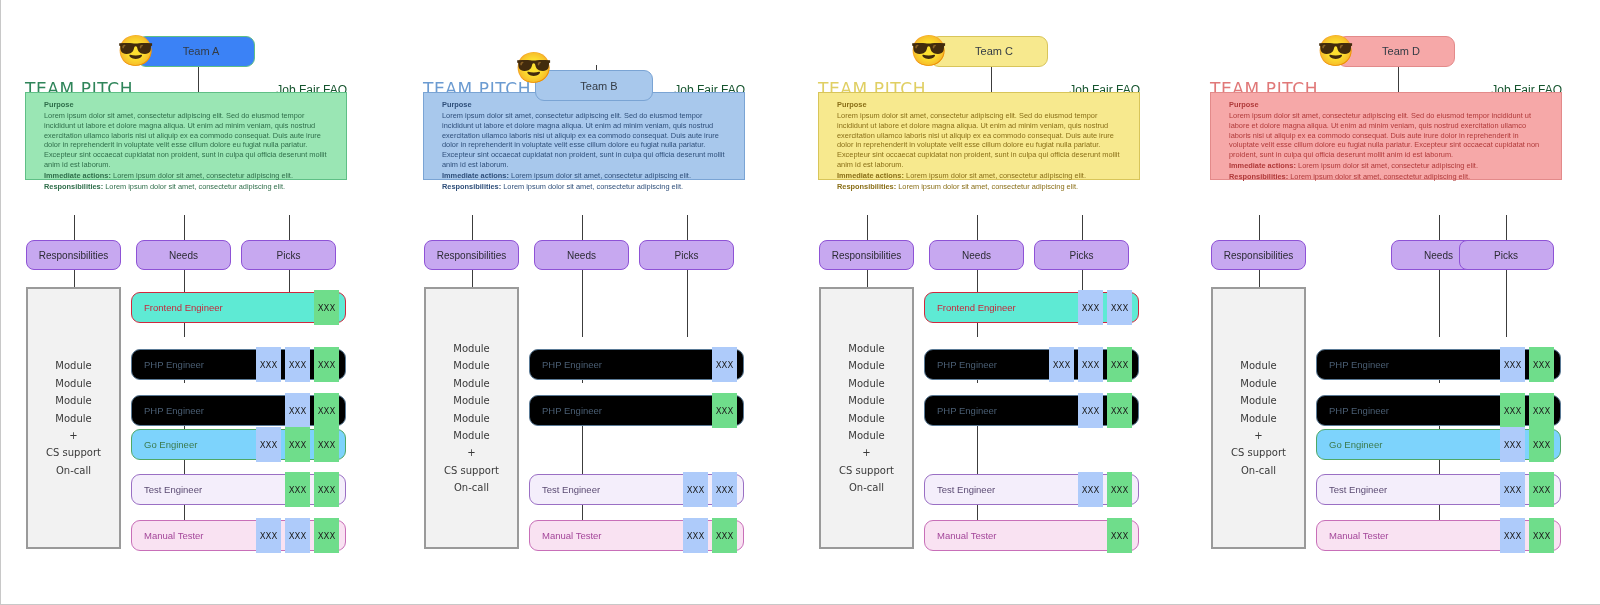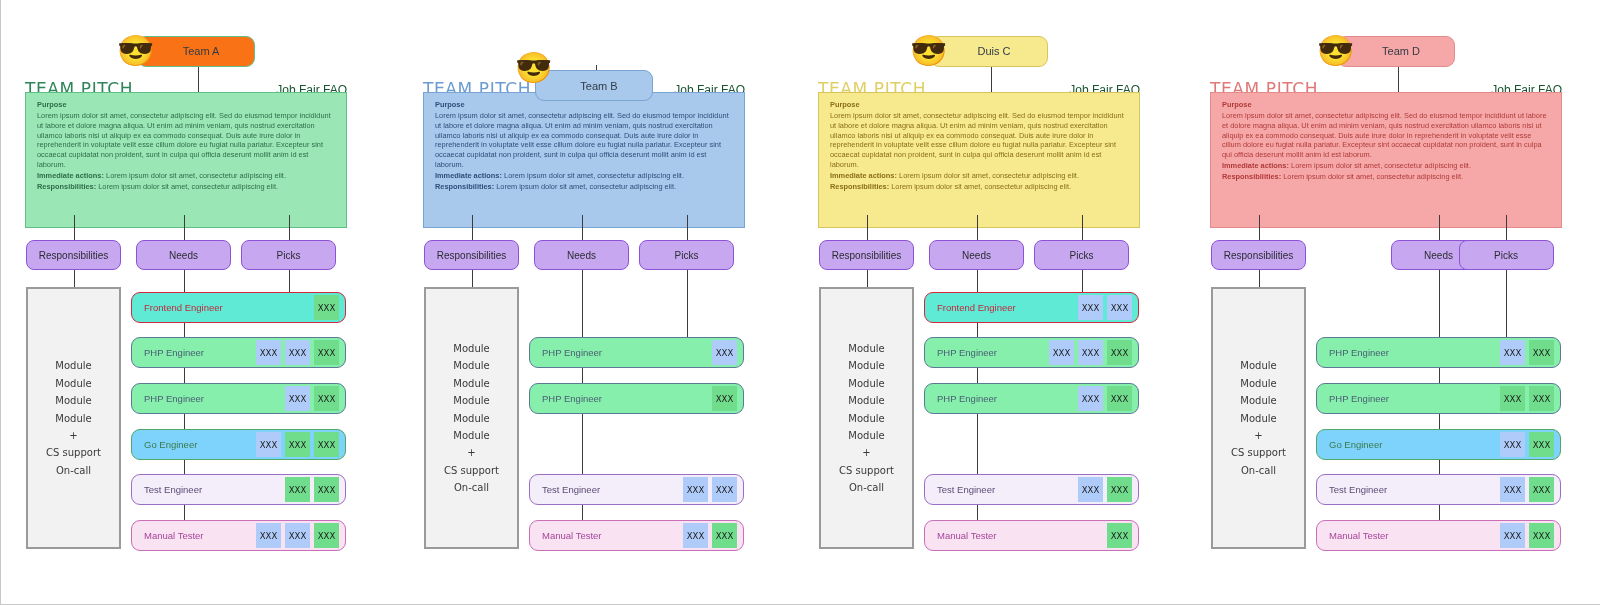--- a/index.html
+++ b/index.html
@@ -60,22 +60,22 @@
     position: absolute; right: 0; bottom: 0;
     font-size: 12px; color: #14532d;
     text-decoration: underline;
     cursor: pointer;
     white-space: nowrap;
   }
 
   
   .purpose-card {
     position: absolute; top: 92px; left: 24px; right: 24px;
-    height: 136px;
-    padding: 7px 11px;
+    height: 88px;
+    padding: 7px 18px;
     font-size: 7.4px;
     line-height: 1.33;
   }
   .purpose-card b { font-weight: 700; }
   .p-title { font-weight: 700; margin-bottom: 1px; }
   .p-body { margin: 0 0 0 0; }
   .p-line { margin-top: 1px; }
 
   
   .vline { position: absolute; width: 1px; background: #3c3c3c; z-index: 1; }
@@ -113,44 +113,44 @@
     position: absolute; left: 0; right: 0;
     height: 31px; border-radius: 9px;
     display: flex; align-items: center;
     padding-left: 12px;
     font-size: 9.5px;
     z-index: 3;
   }
   .need-label { flex: 1 1 auto; white-space: nowrap; }
   .badges { display: flex; align-items: center; gap: 4px; margin-right: 6px; }
   .badge {
-    width: 25px; height: 25px;
+    width: 25px; height: 35px;
     display: flex; align-items: center; justify-content: center;
     font-size: 8.5px; color: #1d1d1d;
     font-family: "DejaVu Sans", sans-serif;
   }
   .badge.blue  { background: #aecbfa; }
   .badge.green { background: #6fdd8b; }
   .badge.pad   { background: transparent; }
 
   
   .sk-frontend { background: #5eead4; border: 1.4px solid #d0283e; color: #c4283c; }
-  .sk-php      { background: #86efac; border: 1.2px solid #5a7a96; color: #4a5e73; }
+  .sk-php      { background: #000000; border: 1.2px solid #5a7a96; color: #4a5e73; margin-top: 12px; }
   .sk-go       { background: #7dd3fc; border: 1.2px solid #4fa866; color: #3b7a4d; }
   .sk-test     { background: #f4eefb; border: 1.2px solid #9a6fc4; color: #5b4b73; }
   .sk-manual   { background: #f9e2f2; border: 1.2px solid #c86fb8; color: #a4479a; }
 </style>
 </head>
 <body>
 
 <div id="canvas">
     <div class="column" style="left: 0px; width: 370px;">
       <div class="team-pill-wrap">
         <div class="team-emoji">😎</div>
-        <div class="team-pill" style="background: #f97316; border: 1.2px solid rgb(95, 191, 134);">Team A</div>
+        <div class="team-pill" style="background: #3b82f6; border: 1.2px solid rgb(95, 191, 134);">Team A</div>
       </div>
       <div class="vline" style="left: 197px; top: 65px; height: 27px;"></div>
       <div class="head-row" style="left: 24px; right: 24px;">
         <div class="team-pitch" style="color: rgb(47, 133, 90);">TEAM PITCH</div>
         <div class="faq-link">Job Fair FAQ</div>
       </div>
       <div class="purpose-card" style="left: 24px; right: 24px; background: rgb(154, 230, 180); border: 1.2px solid rgb(95, 191, 134); color: rgb(47, 110, 74);">
         <div class="p-title">Purpose</div>
         <div class="p-body">Lorem ipsum dolor sit amet, consectetur adipiscing elit. Sed do eiusmod tempor incididunt ut labore et dolore magna aliqua. Ut enim ad minim veniam, quis nostrud exercitation ullamco laboris nisi ut aliquip ex ea commodo consequat. Duis aute irure dolor in reprehenderit in voluptate velit esse cillum dolore eu fugiat nulla pariatur. Excepteur sint occaecat cupidatat non proident, sunt in culpa qui officia deserunt mollit anim id est laborum.</div>
         <div class="p-line"><b>Immediate actions:</b> <span>Lorem ipsum dolor sit amet, consectetur adipiscing elit.</span></div>
@@ -298,21 +298,21 @@
             <span class="badge pad"></span>
             <span class="badge blue">XXX</span>
             <span class="badge green">XXX</span>
           </span>
         </div>
       </div>
     </div>
     <div class="column" style="left: 793px; width: 370px;">
       <div class="team-pill-wrap">
         <div class="team-emoji">😎</div>
-        <div class="team-pill" style="background: rgb(247, 233, 142); border: 1.2px solid rgb(216, 197, 90);">Duis C</div>
+        <div class="team-pill" style="background: rgb(247, 233, 142); border: 1.2px solid rgb(216, 197, 90);">Team C</div>
       </div>
       <div class="vline" style="left: 197px; top: 65px; height: 27px;"></div>
       <div class="head-row" style="left: 24px; right: 24px;">
         <div class="team-pitch" style="color: rgb(224, 207, 99);">TEAM PITCH</div>
         <div class="faq-link">Job Fair FAQ</div>
       </div>
       <div class="purpose-card" style="left: 24px; right: 24px; background: rgb(247, 233, 142); border: 1.2px solid rgb(216, 197, 90); color: rgb(138, 111, 24);">
         <div class="p-title">Purpose</div>
         <div class="p-body">Lorem ipsum dolor sit amet, consectetur adipiscing elit. Sed do eiusmod tempor incididunt ut labore et dolore magna aliqua. Ut enim ad minim veniam, quis nostrud exercitation ullamco laboris nisi ut aliquip ex ea commodo consequat. Duis aute irure dolor in reprehenderit in voluptate velit esse cillum dolore eu fugiat nulla pariatur. Excepteur sint occaecat cupidatat non proident, sunt in culpa qui officia deserunt mollit anim id est laborum.</div>
         <div class="p-line"><b>Immediate actions:</b> <span>Lorem ipsum dolor sit amet, consectetur adipiscing elit.</span></div>

